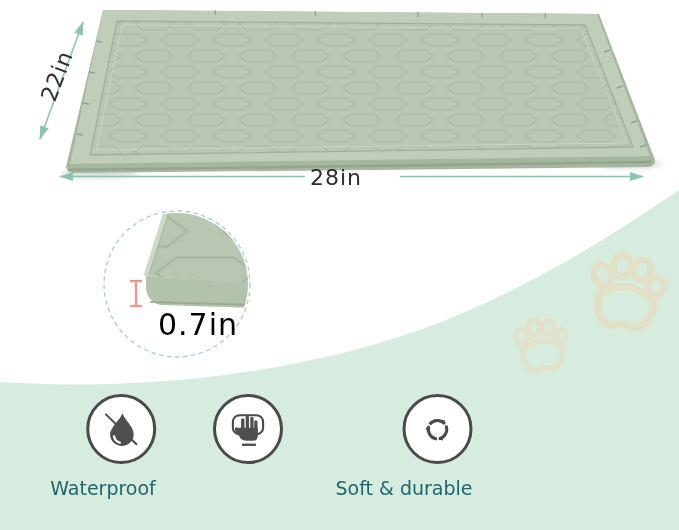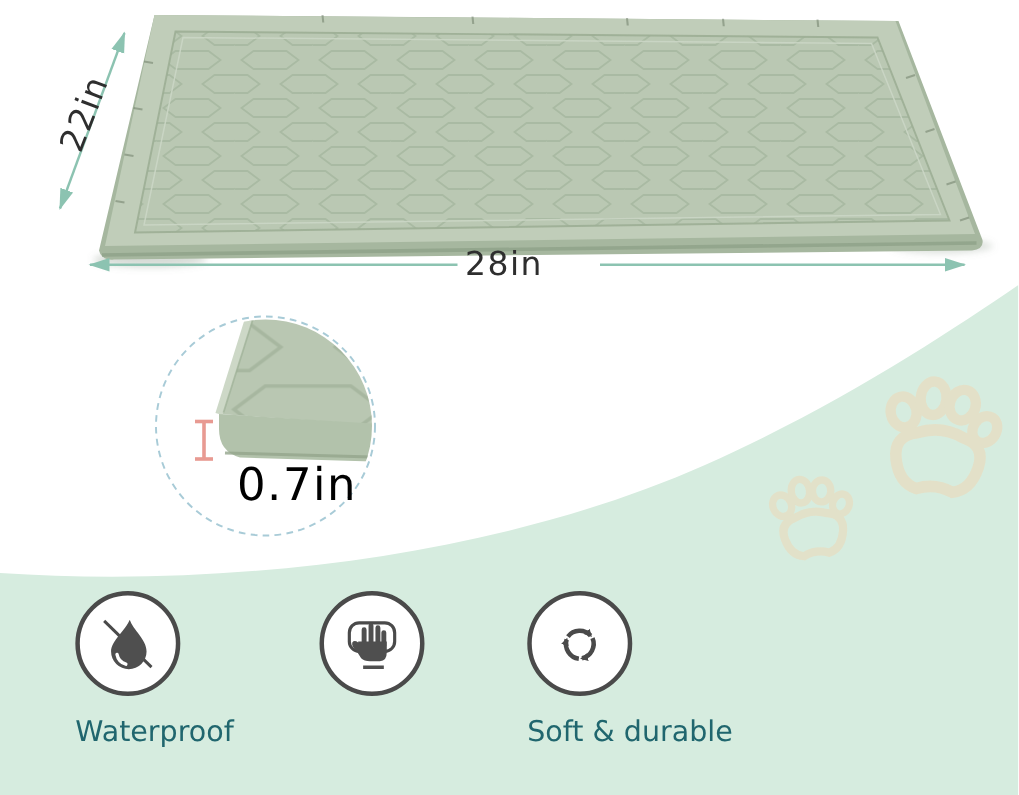--- a/index.html
+++ b/index.html
@@ -12,21 +12,21 @@
     position:absolute;color:#2e2e2e;font-size:22px;letter-spacing:1px;white-space:nowrap;
   }
   .dim-depth{left:57px;top:76px;transform:translate(-50%,-50%) rotate(-69deg);}
   .dim-width{left:336px;top:177px;transform:translate(-50%,-50%);background:transparent;padding:0 6px;text-align:right;}
   .dim-thickness{
     position:absolute;left:178px;top:324px;transform:translate(-50%,-50%);
     color:#000000;font-size:30px;letter-spacing:1px;white-space:nowrap;margin-left:20px;
   }
   .feature{
     position:absolute;top:394px;transform:translateX(-50%);
-    display:flex;flex-direction:column;align-items:flex-start;
+    display:flex;flex-direction:column;align-items:flex-end;
   }
   .fcircle{
     width:70px;height:70px;border-radius:50%;border:3px solid #4a4a4a;background:#ffffff;
     display:flex;align-items:center;justify-content:center;box-sizing:border-box;
   }
   .fcircle svg{width:46px;height:46px;}
   .flabel{
     margin-top:13px;color:#20666e;font-size:19px;white-space:nowrap;text-align:center;
   }
 </style>
@@ -163,21 +163,21 @@
           <line x1="34" y1="17" x2="34" y2="36"></line>
           <line x1="41" y1="19" x2="41" y2="36"></line>
           <line x1="47" y1="24" x2="47" y2="37"></line>
         </g>
         <path d="M21,34 Q17,31 15,34 Q14,38 19,42 L24,50 Q27,53 33,53 L43,53 Q50,53 50,44 L50,33 L21,33 Z" fill="#4f4f4f"></path>
         <line x1="26" y1="59" x2="47" y2="59" stroke="#4f4f4f" stroke-width="3.6"></line>
       </svg>
     </div>
   </div>
 
-  <div class="feature" style="left:420px">
+  <div class="feature" style="left:404px">
     <div class="fcircle">
       <svg viewBox="0 0 70 70">
         <g stroke="#4a4a4a" stroke-width="4.6" fill="none">
           <path d="M23,28 A15,15 0 0 1 46,27" marker-end="url(#arrGray)"></path>
           <path d="M23,28 A15,15 0 0 1 46,27" marker-end="url(#arrGray)" transform="rotate(120 35 36)"></path>
           <path d="M23,28 A15,15 0 0 1 46,27" marker-end="url(#arrGray)" transform="rotate(240 35 36)"></path>
         </g>
       </svg>
     </div>
     <div class="flabel">Soft &amp; durable</div>

